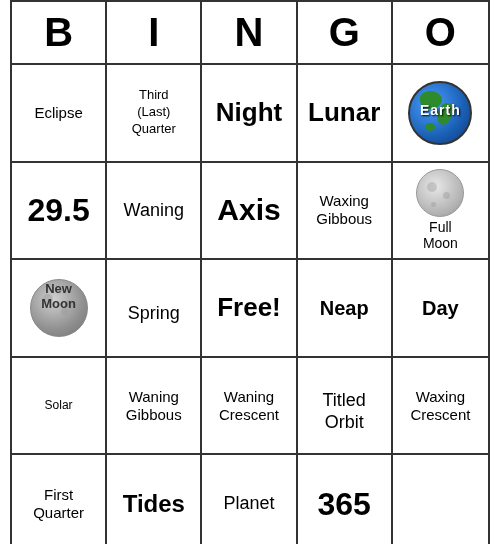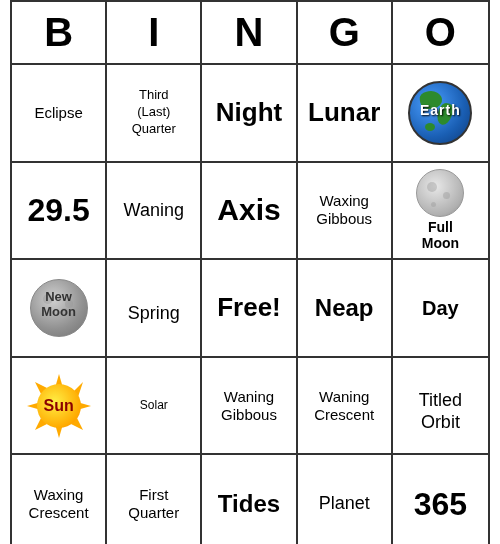--- a/index.html
+++ b/index.html
@@ -97,21 +97,21 @@
       position: relative;
       overflow: hidden;
     }
     .moon-crater {
       position: absolute;
       border-radius: 50%;
       background: rgba(150,150,150,0.4);
     }
     .moon-label {
       font-size: 14px;
-      font-weight: bold;
+      font-weight: normal;
       text-align: center;
       line-height: 1.2;
     }
 
     
     .new-moon-container {
       display: flex;
       flex-direction: column;
       align-items: center;
     }
@@ -124,21 +124,21 @@
       position: relative;
       overflow: hidden;
     }
     .new-moon-text {
       font-size: 13px;
       font-weight: bold;
       color: #333;
       text-align: center;
       margin-top: 13px;
       position: absolute;
-      bottom: 16px;
+      bottom: 24px;
       width: 100%;
     }
 
     
     .sun-container {
       position: relative;
       width: 68px;
       height: 68px;
       display: flex;
       align-items: center;
@@ -236,45 +236,26 @@
         </div>
       </div>
     </div>
     <div class="bingo-cell">
       <span style="font-size:18px;margin-top:12px;">Spring</span>
     </div>
     <div class="bingo-cell free-cell">
       <span>Free!</span>
     </div>
     <div class="bingo-cell">
-      <span style="font-size:24px;font-weight:bold;text-align:center;">Neap</span>
+      <span style="font-size:20px;font-weight:bold;text-align:center;">Neap</span>
     </div>
     <div class="bingo-cell">
       <span style="font-size:20px;font-weight:bold;">Day</span>
     </div>
 
-    <div class="bingo-cell">
-      <div class="sun-container">
-
-        <svg width="68" height="68" style="position:absolute;top:0;left:0;">
-
-          <polygon points="34,2 30,16 38,16" fill="#ffaa00"></polygon>
-          <polygon points="66,34 52,30 52,38" fill="#ffaa00"></polygon>
-          <polygon points="34,66 38,52 30,52" fill="#ffaa00"></polygon>
-          <polygon points="2,34 16,38 16,30" fill="#ffaa00"></polygon>
-          <polygon points="58,10 46,22 52,28" fill="#ffaa00"></polygon>
-          <polygon points="58,58 52,46 46,52" fill="#ffaa00"></polygon>
-          <polygon points="10,58 22,52 16,46" fill="#ffaa00"></polygon>
-          <polygon points="10,10 16,22 22,16" fill="#ffaa00"></polygon>
-        </svg>
-        <div class="sun-body">
-          <span class="sun-text">Sun</span>
-        </div>
-      </div>
-    </div>
     <div class="bingo-cell">
       <span style="font-size:12px;">Solar</span>
     </div>
     <div class="bingo-cell">
       <span>Waning<br>Gibbous</span>
     </div>
     <div class="bingo-cell">
       <span>Waning<br>Crescent</span>
     </div>
     <div class="bingo-cell">

